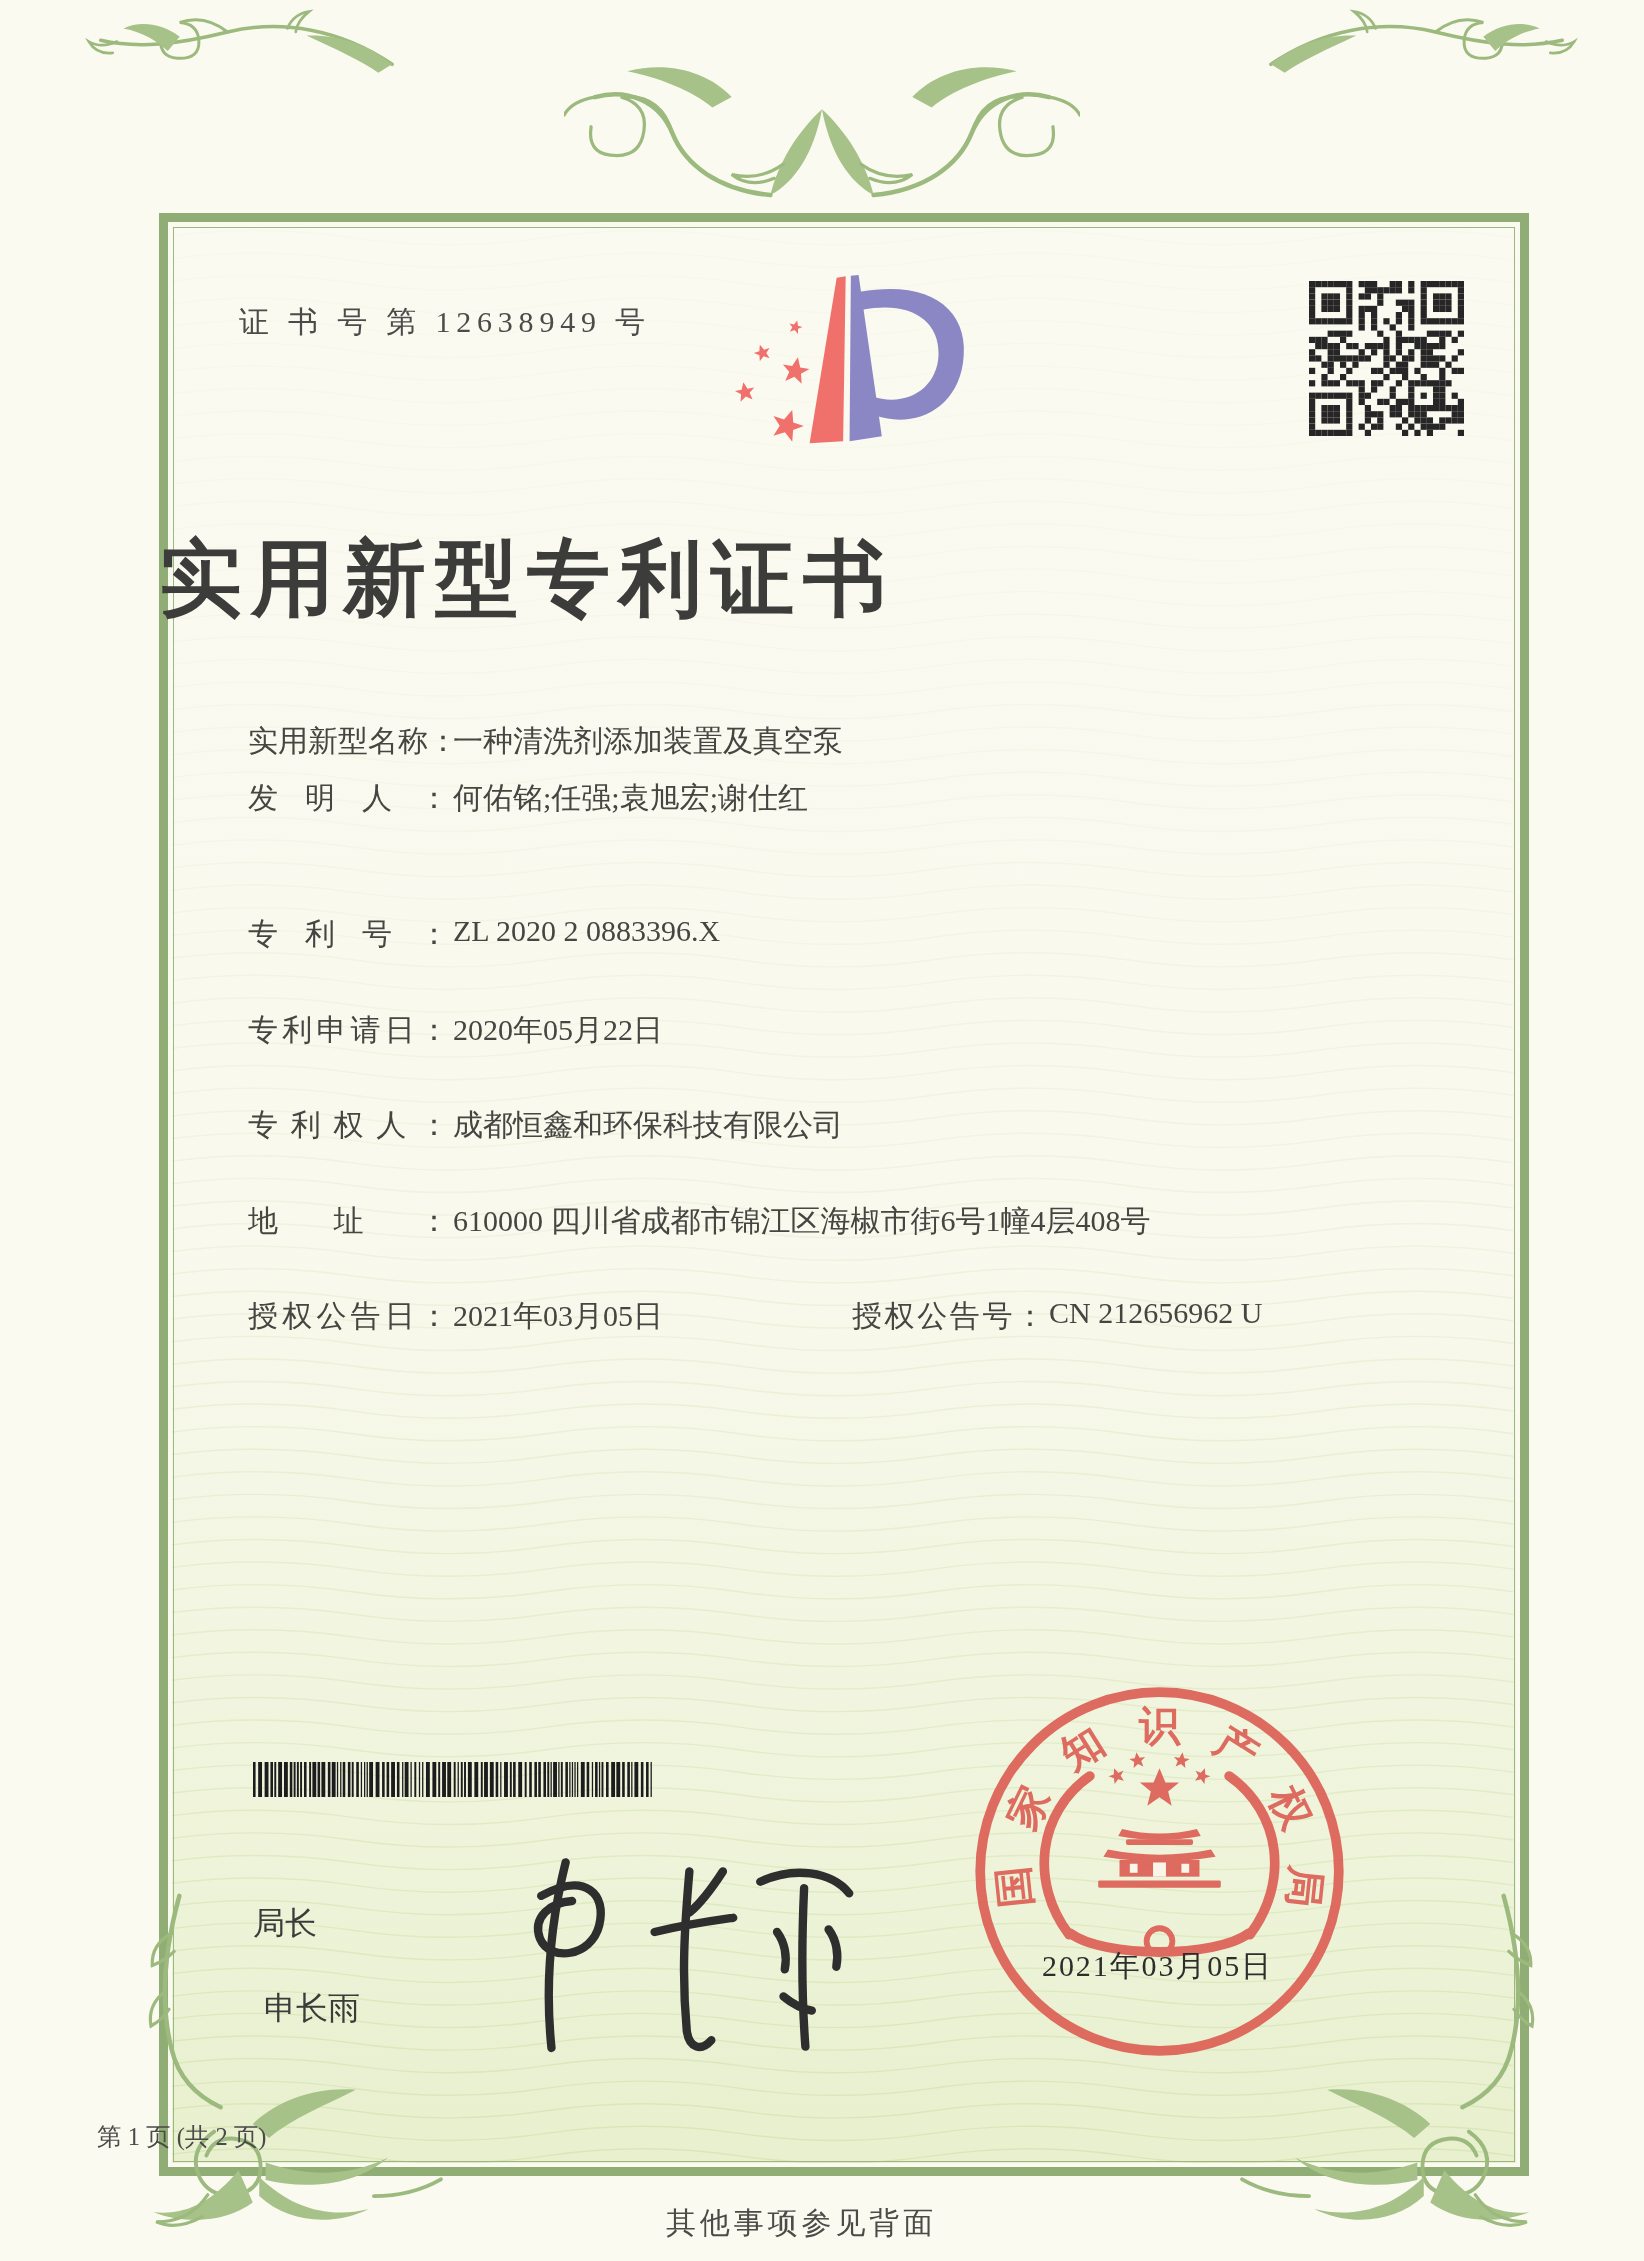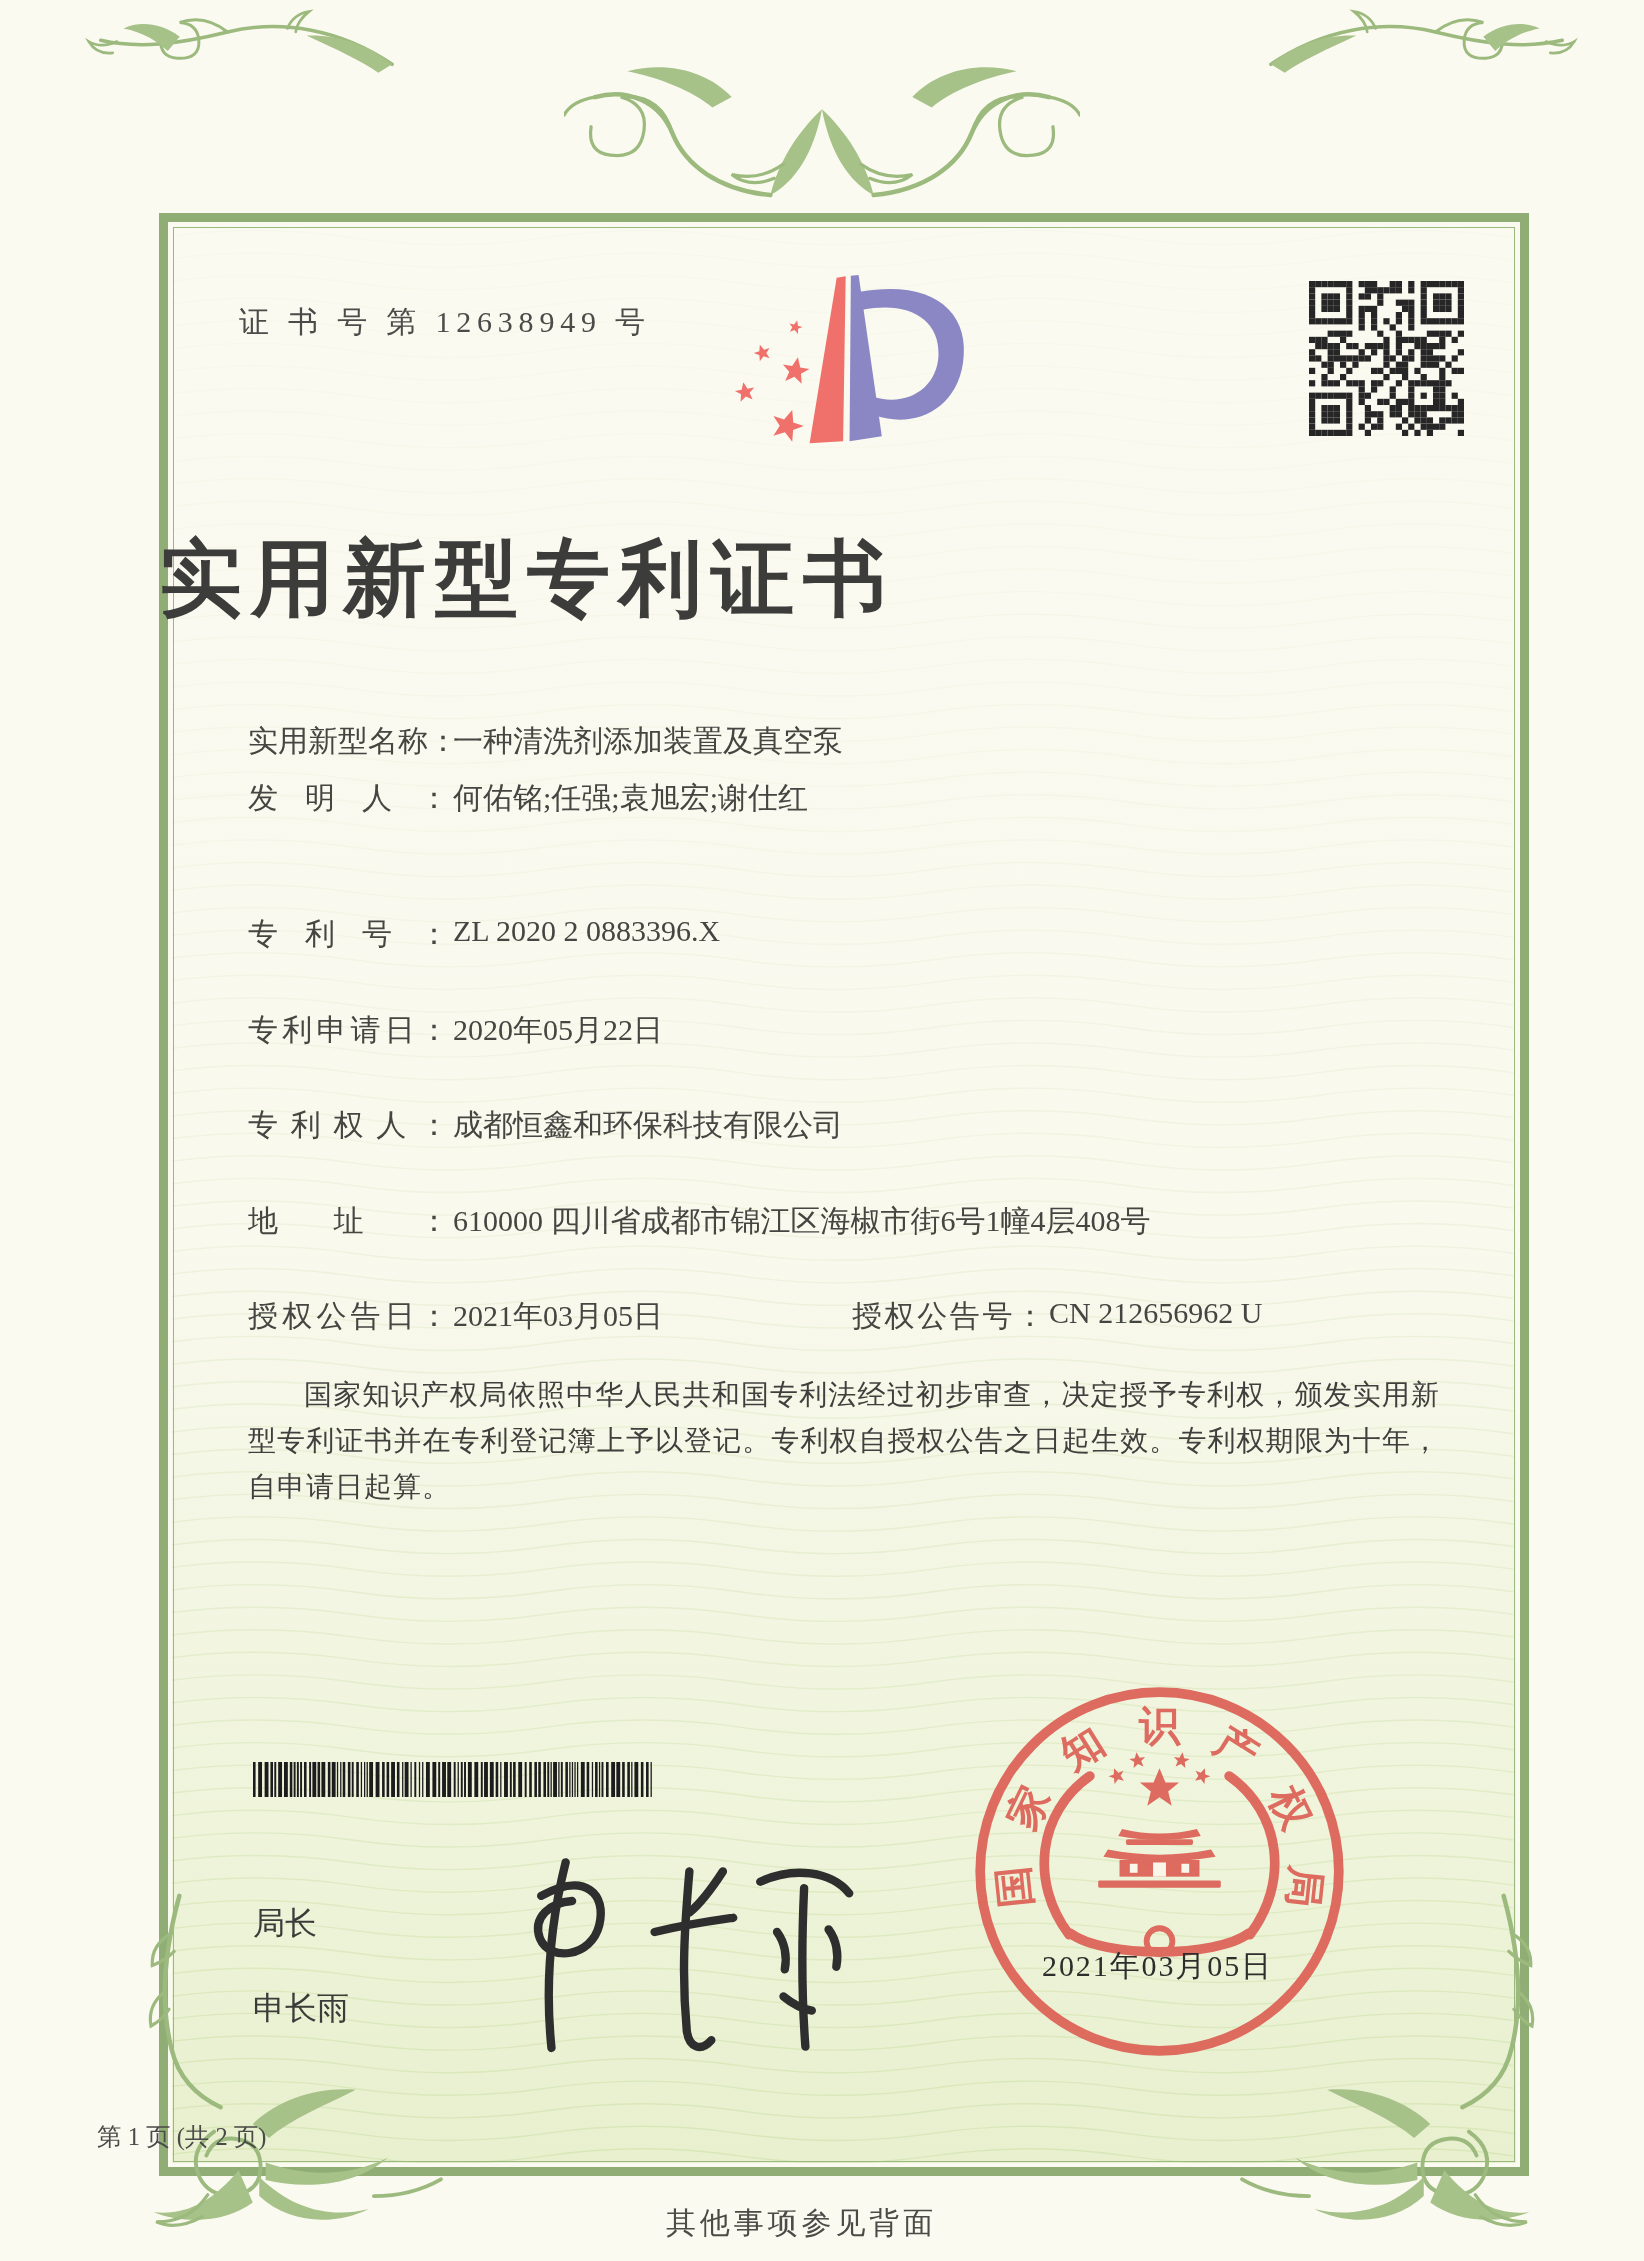--- a/index.html
+++ b/index.html
@@ -47,21 +47,21 @@
   .pair2 .lab{width:193px;}
   
   #body-text{
     left:248px;top:1372px;width:1192px;z-index:6;
     font-size:28px;line-height:46px;letter-spacing:1px;color:#403f3d;text-align:justify;
   }
   #body-text p{margin:0;text-indent:2em;}
   
   #barcode{left:253px;top:1762px;width:404px;height:35px;z-index:6;}
   #juzhang{left:253px;top:1902px;font-size:32px;color:#3b3b39;z-index:6;}
-  #director{left:253px;top:1987px;font-size:32px;color:#3b3b39;z-index:6;}
+  #director{left:264px;top:1987px;font-size:32px;color:#3b3b39;z-index:6;}
   #signature{left:496px;top:1834px;width:361px;height:232px;z-index:7;}
   #signature path{stroke:#2e2e2e;stroke-width:13;fill:none;stroke-linecap:round;stroke-linejoin:round;}
   #seal{left:966px;top:1678px;width:387px;height:387px;z-index:7;opacity:.93;}
   #seal .sealchar{fill:#dd6156;font-weight:700;font-size:64px;}
   #seal-date{left:1006px;top:1946px;width:303px;text-align:center;font-size:30px;letter-spacing:1.9px;color:#2d2d2b;z-index:8;}
   #page-info{left:97px;top:2120px;width:1373px;font-size:24.5px;color:#4a4a48;z-index:6;}
   #back-note{left:0;top:2203px;width:1603px;text-align:center;font-size:30px;letter-spacing:3.9px;color:#4b4b48;z-index:6;}
 </style>
 </head>
 <body>
@@ -578,21 +578,20 @@
   <span class="lab">地址：</span><span class="val">610000 四川省成都市锦江区海椒市街6号1幢4层408号</span>
 </div>
 <div class="row abs" style="top:1296px">
   <span class="lab">授权公告日：</span><span class="val">2021年03月05日</span>
   <span class="pair2">
     <span class="lab">授权公告号：</span><span class="val">CN 212656962 U</span>
   </span>
 </div>
 
 <div id="body-text" class="abs">
-  <p>国家知识产权局依照中华人民共和国专利法经过初步审查，决定授予专利权，颁发实用新型专利证书并在专利登记簿上予以登记。专利权自授权公告之日起生效。专利权期限为十年，自申请日起算。</p>
 </div>
 
 <svg id="barcode" class="abs" viewBox="0 0 626 54" preserveAspectRatio="none">
     <rect x="0" y="0" width="4" height="54" fill="#1c1c1c"></rect>
     <rect x="8" y="0" width="6" height="54" fill="#1c1c1c"></rect>
     <rect x="18" y="0" width="6" height="54" fill="#1c1c1c"></rect>
     <rect x="27" y="0" width="4" height="54" fill="#1c1c1c"></rect>
     <rect x="33" y="0" width="3" height="54" fill="#1c1c1c"></rect>
     <rect x="39" y="0" width="6" height="54" fill="#1c1c1c"></rect>
     <rect x="48" y="0" width="6" height="54" fill="#1c1c1c"></rect>

